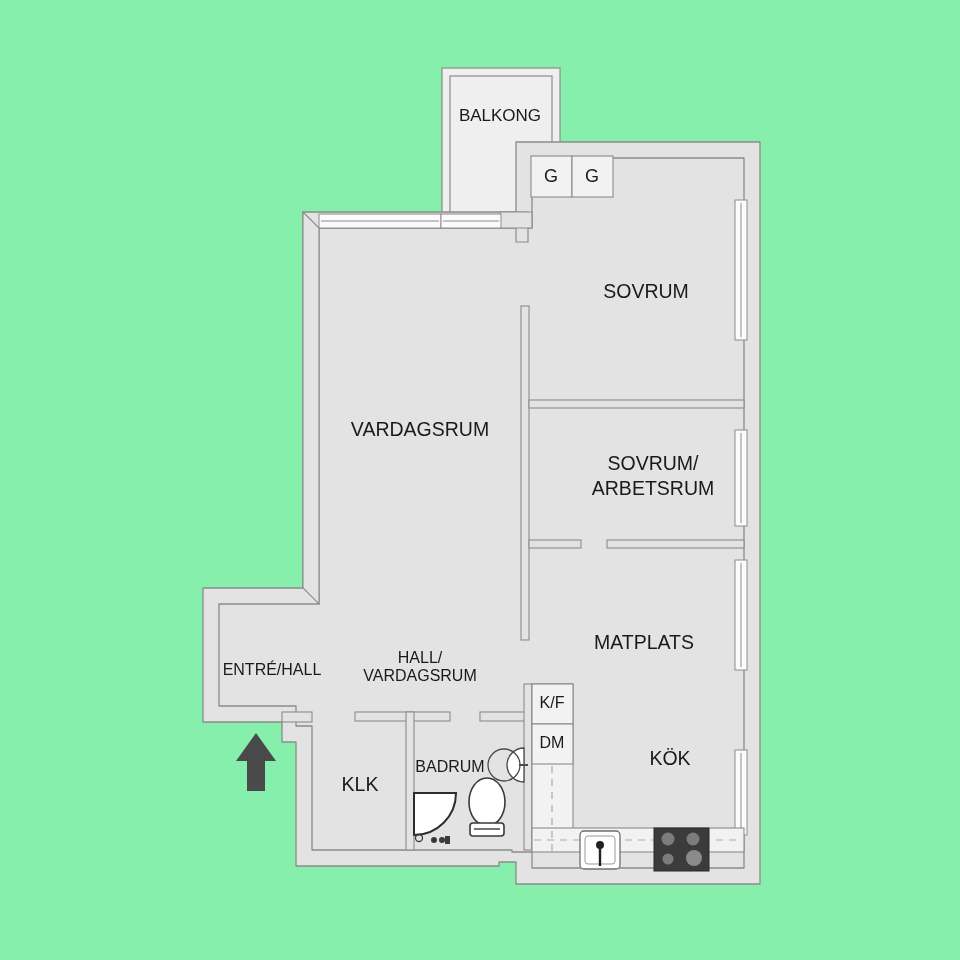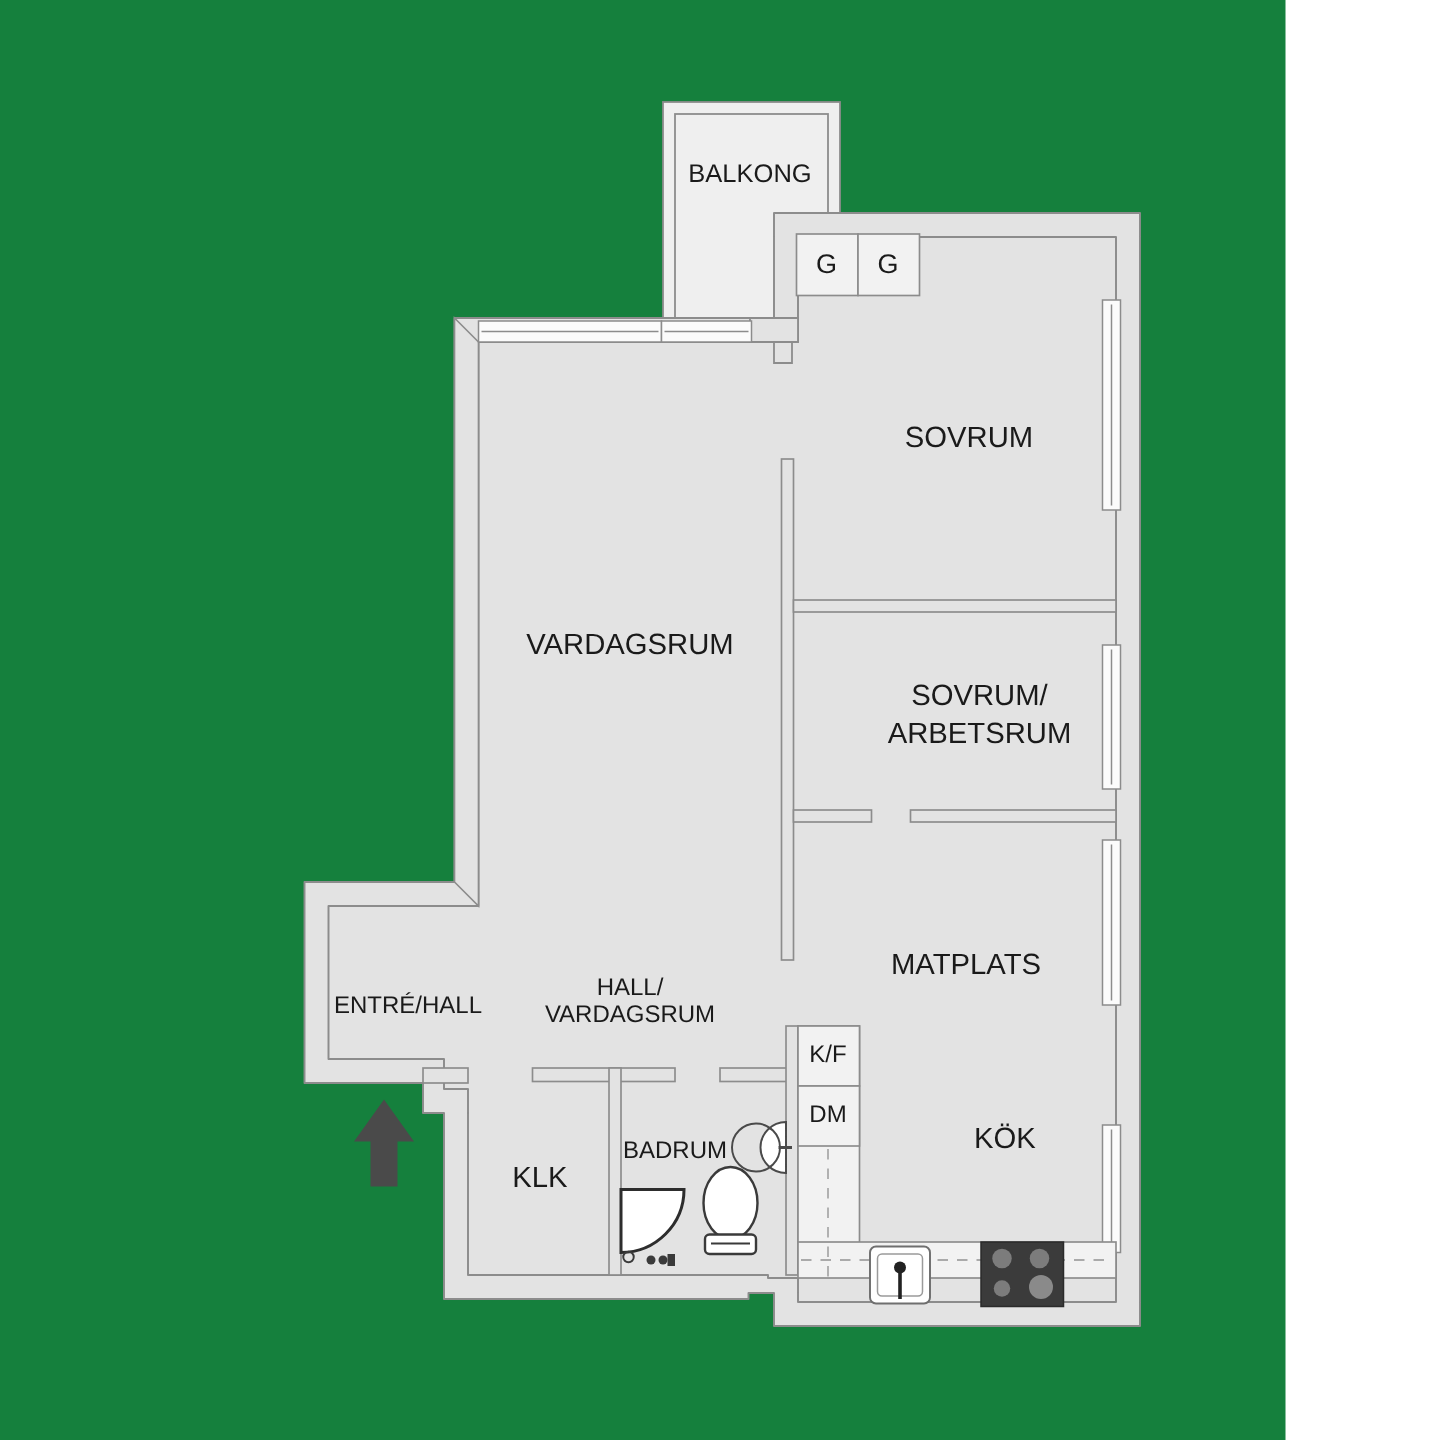--- a/index.html
+++ b/index.html
@@ -1,18 +1,18 @@
 <!DOCTYPE html>
 <html><head>
 <meta charset="utf-8">
 <title>Floor Plan</title>
 <style>
   html,body{margin:0;padding:0;background:#ffffff;}
   body{width:960px;height:960px;font-family:"Liberation Sans",sans-serif;overflow:hidden;}
-  #plan-root{position:relative;width:857px;height:960px;background:#15803d;}
+  #plan-root{position:relative;width:960px;height:960px;background:#86efac;}
   svg#floorplan{display:block;width:960px;height:960px;}
   .rmlabel{
     font-family:"Liberation Sans",sans-serif;
     fill:#1a1a1a;
     text-anchor:middle;
     dominant-baseline:middle;
   }
   .lbl-lg{font-size:19.5px;}
   .lbl-md{font-size:17px;}
   .lbl-sm{font-size:16px;}

